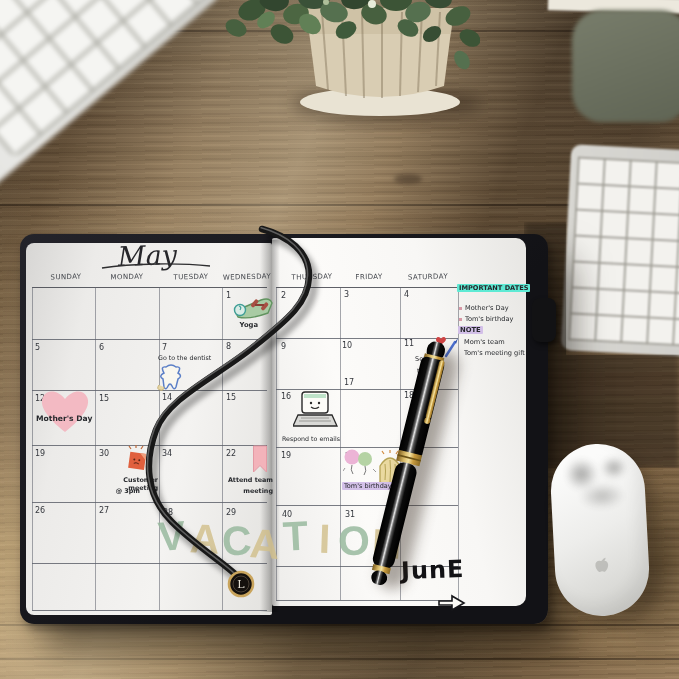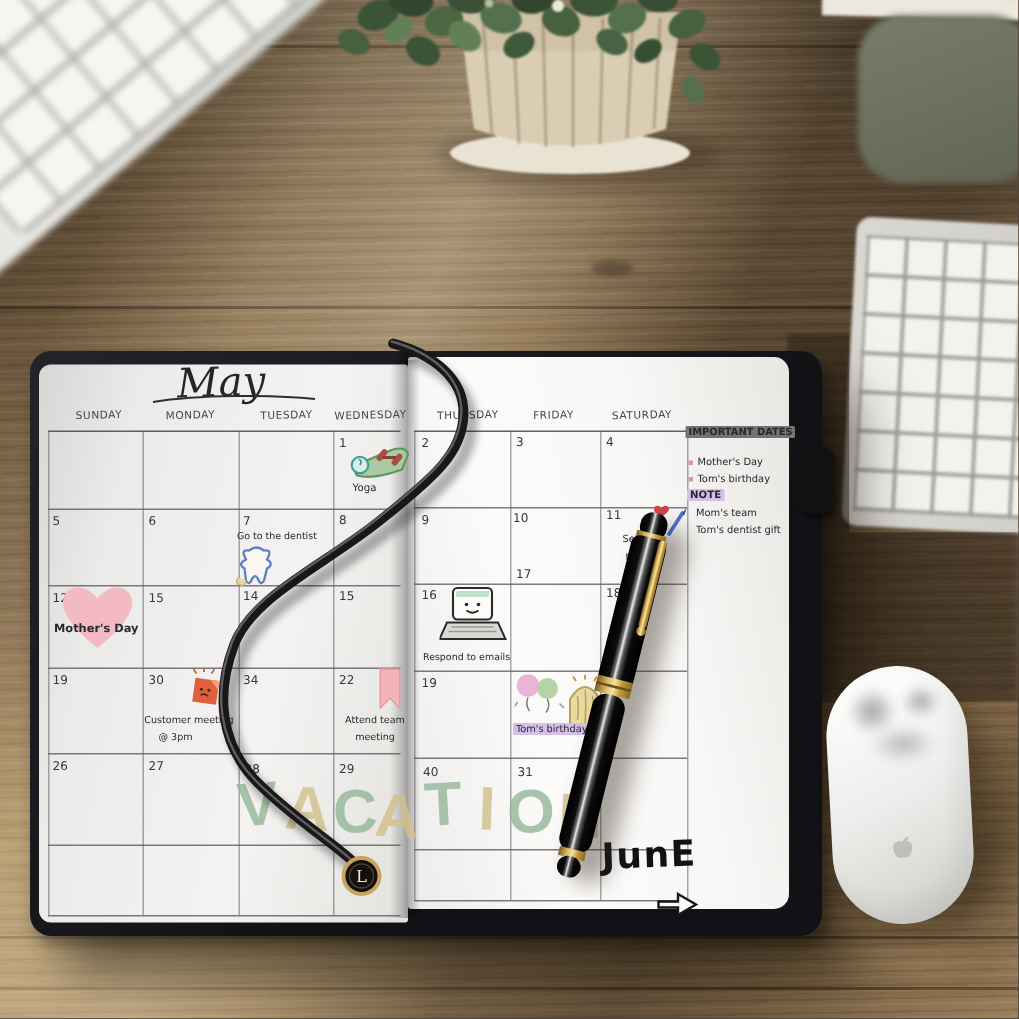--- a/index.html
+++ b/index.html
@@ -73,21 +73,21 @@
 
   .gl-h{position:absolute;height:1px;background:rgba(78,82,92,.75);}
   .gl-v{position:absolute;width:1px;background:rgba(92,97,108,.55);}
 
   .month-title{position:absolute;left:118px;top:240px;font-family:"DejaVu Serif",serif;
     font-style:italic;font-size:27px;color:#26262a;transform:rotate(-2deg);}
   .wd{position:absolute;top:273px;font-size:7px;letter-spacing:.4px;color:#43464c;
     transform:rotate(-1.5deg);text-align:center;}
   .num{position:absolute;font-size:8px;color:#34373d;}
   .ev{position:absolute;color:#26282c;line-height:1.25;}
-  .ctr{text-align:center;}
+  .ctr{text-align:right;font-weight:bold;}
   .hl{padding:0 2px;border-radius:1px;}
   .bullet{display:inline-block;width:3px;height:3px;margin-right:3px;vertical-align:middle;}
 
   .vac{position:absolute;font-family:"Liberation Sans",sans-serif;font-weight:900;
     font-size:41px;opacity:.82;line-height:1;}
   .june{position:absolute;left:401px;top:556px;font-weight:800;font-size:24px;color:#121215;
     letter-spacing:1px;transform:rotate(-2deg);font-family:"DejaVu Sans",sans-serif;}
 
   .doodle{position:absolute;}
 
@@ -320,30 +320,30 @@
       <path d="M9 17 q-2 5 1 9 M22 18 q2 5 -1 9" stroke="#7a7a7a" stroke-width="1" fill="none"></path>
       <path d="M2 20 l-2 3 M30 21 l3 3" stroke="#9a9a9a" stroke-width="1"></path>
     </svg>
     <svg class="doodle" style="left:376px;top:450px" width="28" height="40">
       <path d="M4 16 Q14 0 24 16 L24 32 Q14 38 4 32 Z" fill="#ead9a0" stroke="#b5a356" stroke-width="1.3"></path>
       <path d="M9 14 q1 6 0 16 M14 10 q1 8 0 22 M19 14 q1 6 0 16" stroke="#b5a356" stroke-width="1" fill="none"></path>
       <path d="M8 4 l-2 -3 M14 3 l0 -3 M20 4 l2 -3" stroke="#d08a3e" stroke-width="1.2"></path>
     </svg>
     <div class="ev hl" style="left: 342px; top: 482px; width: 54px; font-size: 6.5px; background-color: rgb(211, 192, 232);">Tom's birthday</div>
 
-    <div class="ev hl" style="left: 457px; top: 284px; font-size: 6.6px; font-weight: 700; background-color: #737373;">IMPORTANT DATES</div>
+    <div class="ev hl" style="left: 457px; top: 284px; font-size: 6.6px; font-weight: 700; background-color: #5eead4;">IMPORTANT DATES</div>
     <div class="ev" style="left:459px;top:304px;font-size:6.6px">
       <span class="bullet" style="background-color: rgb(216, 152, 166);"></span><span>Mother's Day</span>
     </div>
     <div class="ev" style="left:459px;top:315px;font-size:6.6px">
       <span class="bullet" style="background-color: rgb(216, 152, 166);"></span><span>Tom's birthday</span>
     </div>
     <div class="ev hl" style="left: 458px; top: 326px; font-size: 6.8px; font-weight: 700; background-color: rgb(211, 192, 232);">NOTE</div>
     <div class="ev" style="left:464px;top:338px;font-size:6.6px">Mom's team</div>
-    <div class="ev" style="left:464px;top:349px;font-size:6.6px">Tom's dentist gift</div>
+    <div class="ev" style="left:464px;top:349px;font-size:6.6px">Tom's meeting gift</div>
 
     <span class="vac" style="left: 158px; top: 516px; transform: rotate(-4deg); color: rgb(150, 184, 156);">V</span>
     <span class="vac" style="left: 190px; top: 519px; transform: rotate(3deg); color: rgb(210, 192, 140);">A</span>
     <span class="vac" style="left: 222px; top: 521px; transform: rotate(-2deg); color: rgb(150, 184, 156);">C</span>
     <span class="vac" style="left: 250px; top: 524px; transform: rotate(4deg); color: rgb(210, 192, 140);">A</span>
     <span class="vac" style="left: 283px; top: 516px; transform: rotate(-3deg); color: rgb(150, 184, 156);">T</span>
     <span class="vac" style="left: 319px; top: 519px; transform: rotate(2deg); color: rgb(210, 192, 140);">I</span>
     <span class="vac" style="left: 338px; top: 521px; transform: rotate(-2deg); color: rgb(150, 184, 156);">O</span>
     <span class="vac" style="left: 372px; top: 524px; transform: rotate(3deg); color: rgb(210, 192, 140);">N</span>
 

